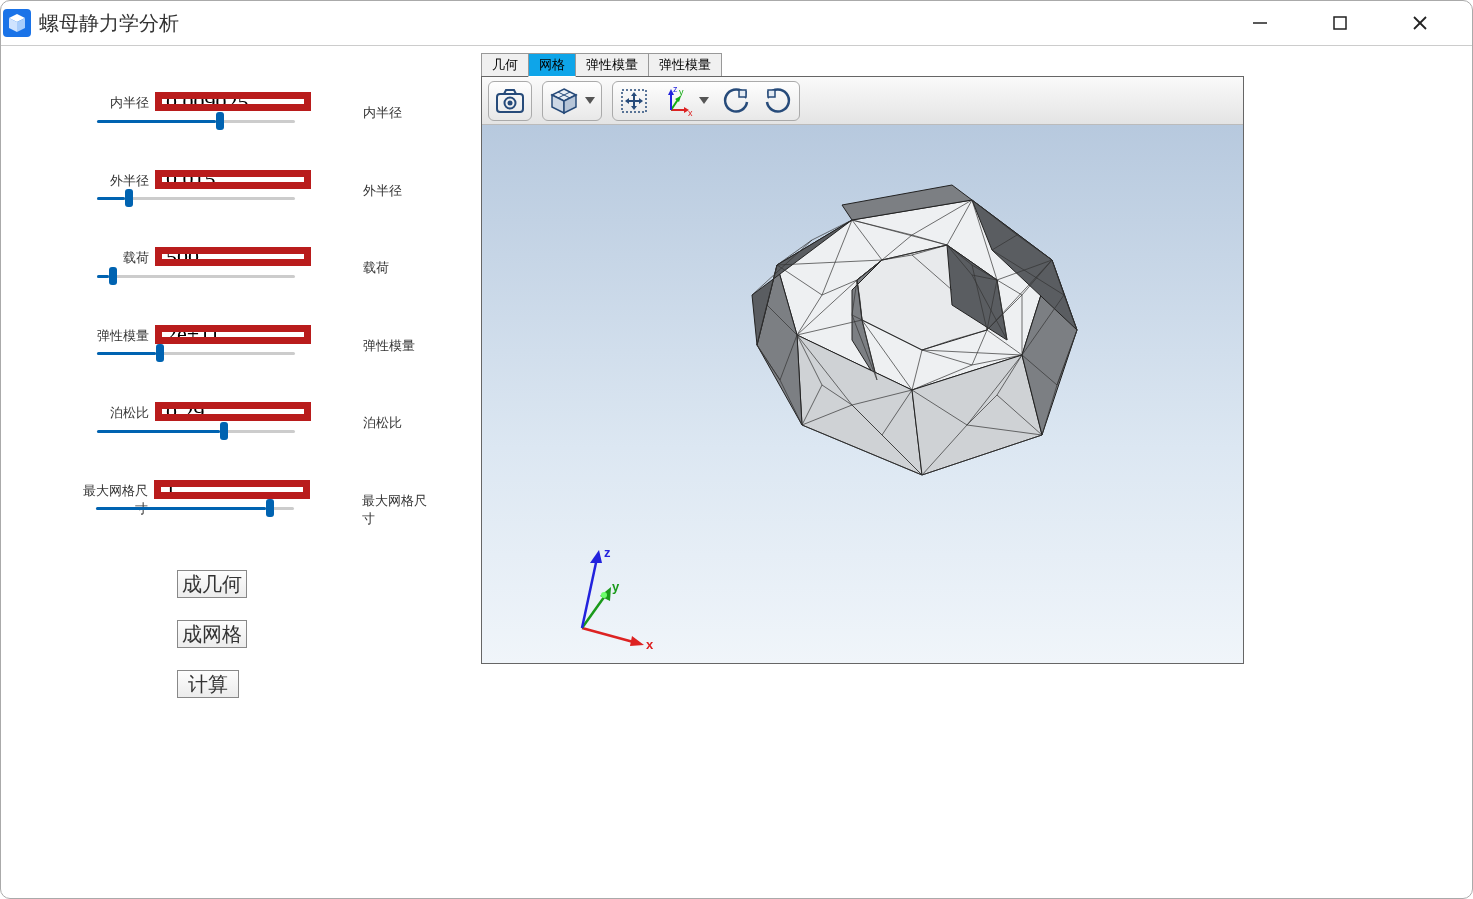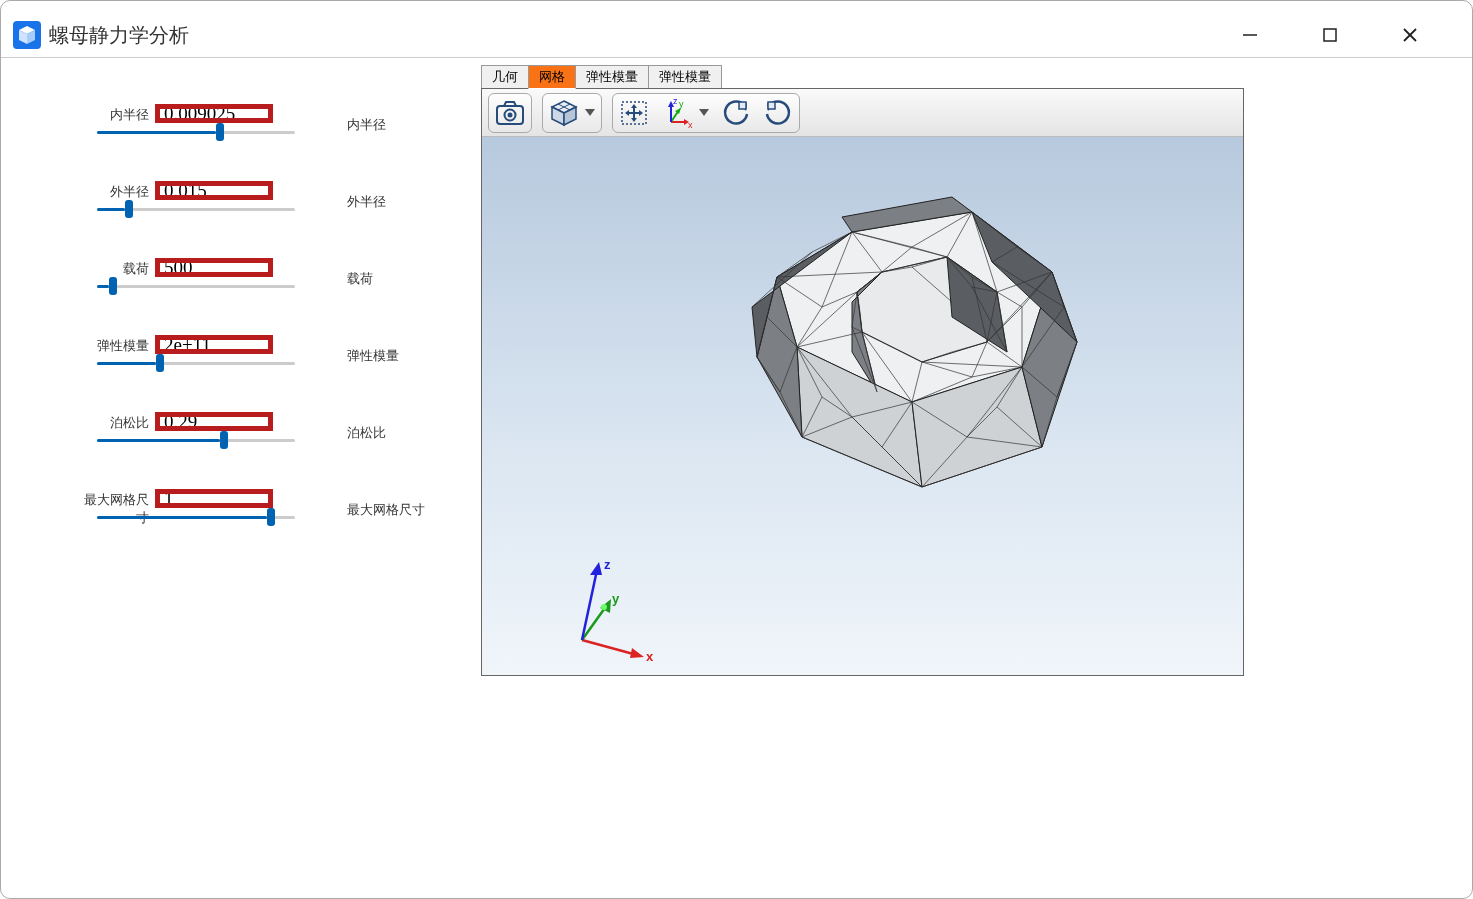--- a/index.html
+++ b/index.html
@@ -17,24 +17,23 @@
     border: 1px solid #aaa;
     border-radius: 10px;
     display: flex;
     flex-direction: column;
     background: #fff;
   }
   .titlebar {
     height: 44px;
     display: flex;
     align-items: center;
-    padding: 0 12px;
+    padding: 0 2px;
     border-top-left-radius: 10px;
     border-top-right-radius: 10px;
-    margin-top: 12px;
   }
   .app-icon {
     width: 28px; height: 28px;
     border-radius: 4px;
     background: #1a73e8;
     display: flex; align-items: center; justify-content: center;
     margin-right: 8px;
   }
   .app-title { font-size: 20px; color: #333; }
   .win-controls { margin-left: auto; display: flex; gap: 40px; padding-right: 30px; }
@@ -67,24 +66,24 @@
     color: #333;
     width: 58px;
     text-align: right;
     padding-right: 6px;
     padding-top: 2px;
   }
   .param-field {
     flex: 0 0 140px;
   }
   .param-input {
-    width: 118px;
-    border: 5px solid #b91c1c;
+    width: 156px;
+    border: 7px solid #b91c1c;
     font-family: "Times New Roman", serif;
-    font-size: 19px;
+    font-size: 22px;
     padding: 0 4px;
     line-height: 18px;
     height: 19px;
     background: #fff;
   }
   .param-slider-wrap {
     width: 198px;
     height: 14px;
     margin-top: 2px;
     margin-left: -58px;
@@ -151,21 +150,21 @@
     padding: 2px 10px;
     border: 1px solid #999;
     border-bottom: none;
     background: #f0f0f0;
     margin-right: -1px;
     cursor: pointer;
     position: relative;
     top: 1px;
   }
   .tab.active {
-    background: #f97316;
+    background: #0ea5e9;
     border-bottom: 1px solid #fff;
     z-index: 2;
   }
   .viewer {
     width: 763px;
     height: 588px;
     border: 1px solid #666;
     background: #fff;
     position: relative;
   }
@@ -305,20 +304,25 @@
           <input class="param-input" value="1" style="">
           <div class="param-slider-wrap">
             <div class="slider-track"></div>
               <div class="slider-fill" style="width:86%"></div>
               <div class="slider-thumb" style="left:86%"></div>
           </div>
         </div>
         <div class="param-label-right">最大网格尺寸</div>
       </div>
 
+      <div class="action-buttons">
+        <button class="action-btn btn-wide">成几何</button>
+        <button class="action-btn btn-wide">成网格</button>
+        <button class="action-btn btn-narrow">计算</button>
+      </div>
     </div>
 
     <div class="right-panel">
       <div class="tabs">
         <div class="tab">几何</div>
         <div class="tab active">网格</div>
         <div class="tab">弹性模量</div>
         <div class="tab">弹性模量</div>
       </div>
       <div class="viewer">

